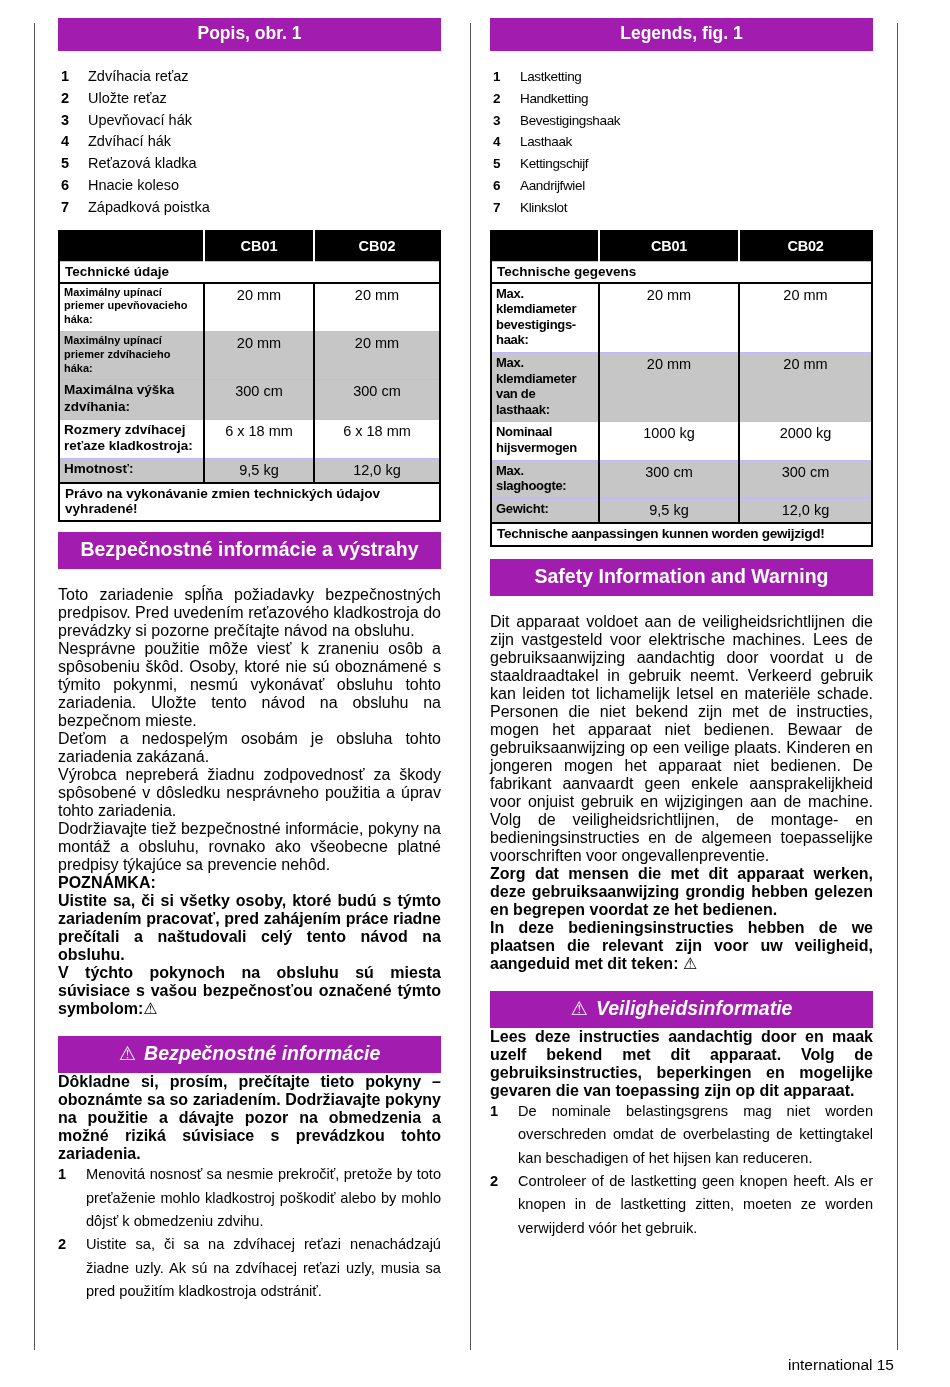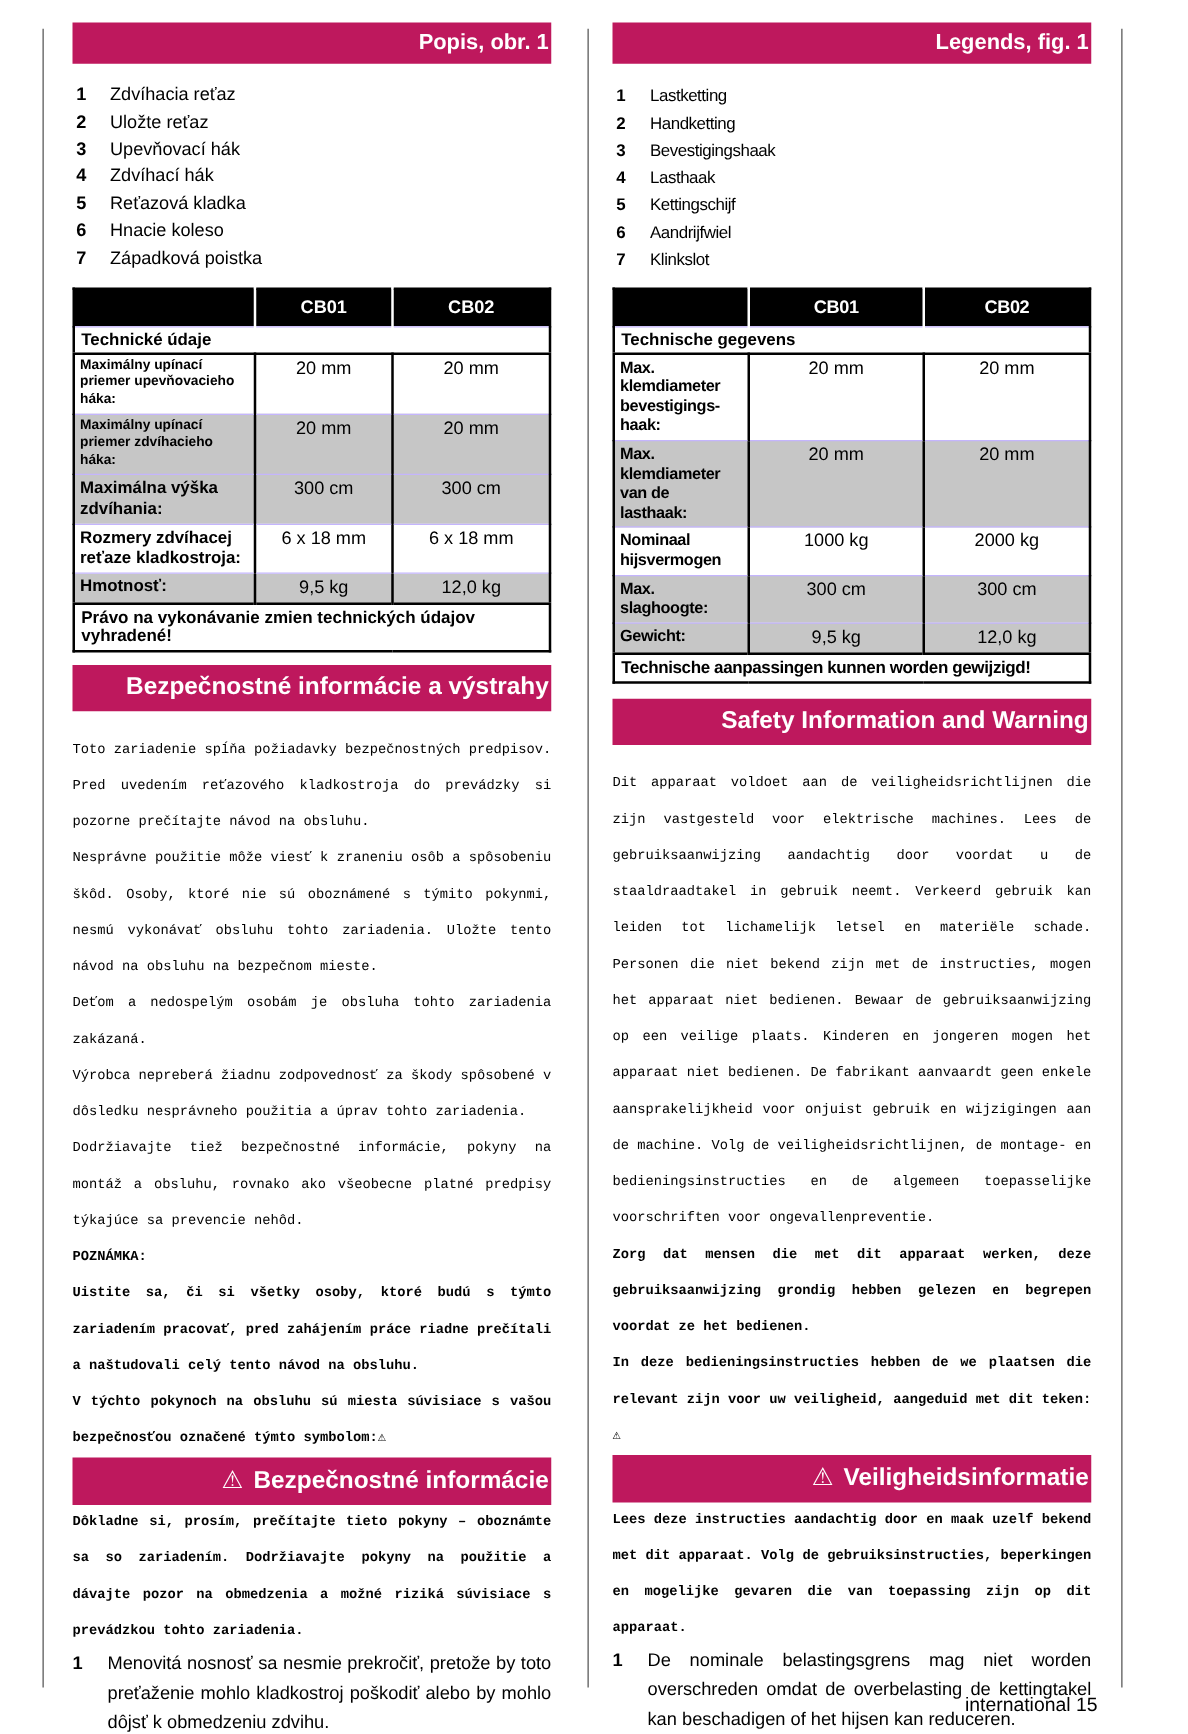--- a/index.html
+++ b/index.html
@@ -3,21 +3,21 @@
 <meta charset="utf-8">
 <style>
   html,body{margin:0;padding:0;background:#fff;}
   .page{position:relative;width:950px;height:1387px;background:#fff;overflow:hidden;
         font-family:"Liberation Sans","DejaVu Sans",sans-serif;color:#000;}
   .vrule{position:absolute;top:23px;height:1327px;width:1px;background:#555;}
   .v1{left:34px}.v2{left:470px}.v3{left:897px}
   .col{position:absolute;top:18px;width:383px;}
   .col-left{left:58px}.col-right{left:490px}
 
-  .bar{background:#be185d;color:#fff;font-weight:bold;text-align:right;}
+  .bar{background:#a21caf;color:#fff;font-weight:bold;text-align:center;}
   .bar-sm{font-size:17.5px;padding:5px 2px 7px;}
   .bar-lg{font-size:19.5px;padding:6px 2px 8px;}
   .bar .warn{margin-right:8px;font-weight:normal;}
 
   .legend{margin:15px 0 11px 3px;}
   .legend-item{display:flex;line-height:21.8px;font-size:14.5px;}
   .legend-item .num{width:27px;font-weight:bold;flex:none;}
   .col-right .legend-item{font-size:13.5px;letter-spacing:-0.35px;}
   .col-right .legend-item .num{letter-spacing:0;}
 
@@ -35,30 +35,30 @@
   .lab-md{font-size:13.5px;line-height:16.2px;}
   .col-right td.lab{font-size:13px;line-height:15.6px;letter-spacing:-0.3px;}
   tr.gray td{background:#c6c6c6;}
   tr.tfoot-row td{font-weight:bold;font-size:13.6px;padding:2px 5px 4px;
                   border-top:2px solid #000;background:#fff;}
   .col-right tr.tfoot-row td{letter-spacing:-0.3px;}
 
   .mt-bar{margin-top:10px;}
   .col-right .mt-bar{margin-top:12px;}
   .paras{margin-top:17px;}
-  .page p{margin:0;font-size:11px;line-height:29px;text-align:justify;font-family:Liberation Mono, monospace;}
+  .page p{margin:0;font-size:16px;line-height:18px;text-align:justify;}
   p.bold{font-weight:bold;}
   .mt-blank{margin-top:23px;}
-  .mt-bar3{}
+  .mt-bar3{margin-top:18px;font-style:italic;}
   .mt-intro{margin-top:20px;}
   .inst{display:flex;}
   .inst .n{width:28px;flex:none;font-weight:bold;font-size:14.6px;line-height:23.4px;}
   .inst .t{flex:1;font-size:14.6px;line-height:23.4px;text-align:justify;}
 
-  .page-footer{position:absolute;right:72px;bottom:13px;font-size:15.5px;}
+  .page-footer{position:absolute;right:56px;bottom:13px;font-size:15.5px;}
 </style>
 </head>
 <body>
 
 <div class="page">
   <div class="vrule v1"></div>
   <div class="vrule v2"></div>
   <div class="vrule v3"></div>
 
   <div class="col col-left">

